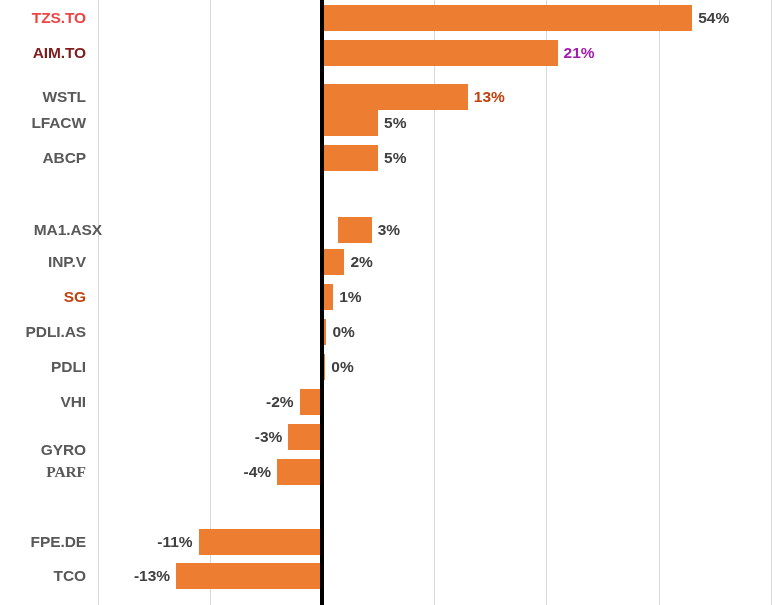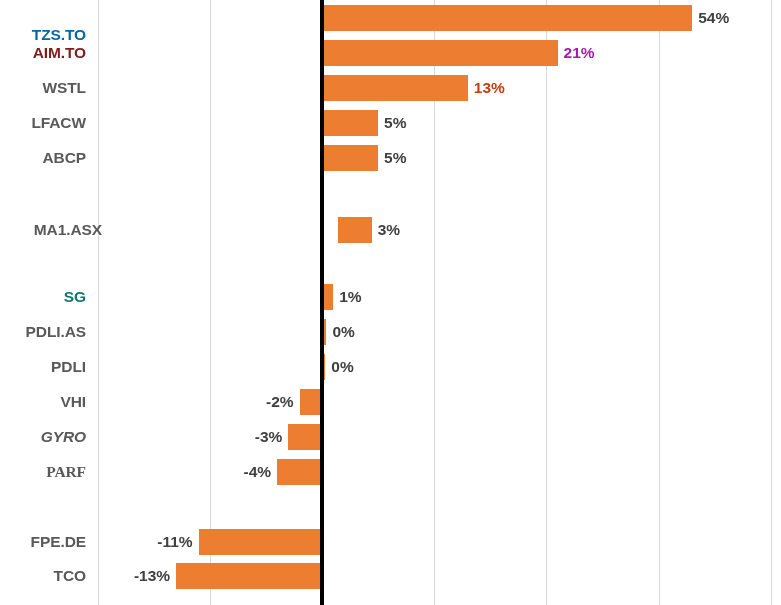--- a/index.html
+++ b/index.html
@@ -100,71 +100,76 @@
       <div class="gridline" style="left: 434.2px; background: rgb(217, 217, 217);"></div>
       <div class="gridline" style="left: 546.4px; background: rgb(217, 217, 217);"></div>
       <div class="gridline" style="left: 658.6px; background: rgb(217, 217, 217);"></div>
       <div class="gridline" style="left: 770.8px; background: rgb(217, 217, 217);"></div>
     </div>
 
   <div class="zero-axis" id="zero-axis" style="left: 320px; background: rgb(0, 0, 0);"></div>
 
   <div class="rows" id="rows">
       <div class="row" style="top: 5px; height: 26px;">
-        <div class="cat-label" style="top: 20px; line-height: 20px; color: #0369a1;">TZS.TO</div>
+        <div class="cat-label" style="top: 3px; line-height: 20px; color: #ef4444;">TZS.TO</div>
         <div class="bar" style="top: 0px; height: 26px; width: 370.26px; left: 322px; background: rgb(237, 125, 49);"></div>
         <div class="value-label pos" style="top: 3px; line-height: 20px; color: rgb(64, 64, 64); left: 698.26px;">54%</div>
       </div>
       <div class="row" style="top: 39.9px; height: 26px;">
         <div class="cat-label" style="top: 3px; line-height: 20px; color: #7f1d1d;">AIM.TO</div>
         <div class="bar" style="top: 0px; height: 26px; width: 235.62px; left: 322px; background: rgb(237, 125, 49);"></div>
         <div class="value-label pos" style="top: 3px; line-height: 20px; color: #a21caf; left: 563.62px;">21%</div>
       </div>
-      <div class="row" style="top: 75px; height: 26px;">
+      <div class="row" style="top: 84px; height: 26px;">
         <div class="cat-label" style="top: 3px; line-height: 20px; color: rgb(89, 89, 89);">WSTL</div>
         <div class="bar" style="top: 0px; height: 26px; width: 145.86px; left: 322px; background: rgb(237, 125, 49);"></div>
         <div class="value-label pos" style="top: 3px; line-height: 20px; color: #c2410c; left: 473.86px;">13%</div>
       </div>
       <div class="row" style="top: 109.7px; height: 26px;">
         <div class="cat-label" style="top: 3px; line-height: 20px; color: rgb(89, 89, 89);">LFACW</div>
         <div class="bar" style="top: 0px; height: 26px; width: 56.1px; left: 322px; background: rgb(237, 125, 49);"></div>
         <div class="value-label pos" style="top: 3px; line-height: 20px; color: rgb(64, 64, 64); left: 384.1px;">5%</div>
       </div>
       <div class="row" style="top: 144.6px; height: 26px;">
         <div class="cat-label" style="top: 3px; line-height: 20px; color: rgb(89, 89, 89);">ABCP</div>
         <div class="bar" style="top: 0px; height: 26px; width: 56.1px; left: 322px; background: rgb(237, 125, 49);"></div>
         <div class="value-label pos" style="top: 3px; line-height: 20px; color: rgb(64, 64, 64); left: 384.1px;">5%</div>
       </div>
       <div class="row" style="top: 217px; height: 26px; margin-left: 16px;">
         <div class="cat-label" style="top: 3px; line-height: 20px; color: rgb(89, 89, 89);">MA1.ASX</div>
         <div class="bar" style="top: 0px; height: 26px; width: 33.66px; left: 322px; background: rgb(237, 125, 49);"></div>
         <div class="value-label pos" style="top: 3px; line-height: 20px; color: rgb(64, 64, 64); left: 361.66px;">3%</div>
       </div>
+      <div class="row" style="top: 249.3px; height: 26px;">
+        <div class="cat-label" style="top: 3px; line-height: 20px; color: rgb(89, 89, 89);">INP.V</div>
+        <div class="bar" style="top: 0px; height: 26px; width: 22.44px; left: 322px; background: rgb(237, 125, 49);"></div>
+        <div class="value-label pos" style="top: 3px; line-height: 20px; color: rgb(64, 64, 64); left: 350.44px;">2%</div>
+      </div>
       <div class="row" style="top: 284.2px; height: 26px;">
-        <div class="cat-label" style="top: 3px; line-height: 20px; color: #0f766e;">SG</div>
+        <div class="cat-label" style="top: 3px; line-height: 20px; color: #c2410c;">SG</div>
         <div class="bar" style="top: 0px; height: 26px; width: 11.22px; left: 322px; background: rgb(237, 125, 49);"></div>
         <div class="value-label pos" style="top: 3px; line-height: 20px; color: rgb(64, 64, 64); left: 339.22px;">1%</div>
       </div>
       <div class="row" style="top: 319.1px; height: 26px;">
         <div class="cat-label" style="top: 3px; line-height: 20px; color: rgb(89, 89, 89);">PDLI.AS</div>
         <div class="bar" style="top: 0px; height: 26px; width: 4.488px; left: 322px; background: rgb(237, 125, 49);"></div>
         <div class="value-label pos" style="top: 3px; line-height: 20px; color: rgb(64, 64, 64); left: 332.488px;">0%</div>
       </div>
       <div class="row" style="top: 354px; height: 26px;">
         <div class="cat-label" style="top: 3px; line-height: 20px; color: rgb(89, 89, 89);">PDLI</div>
         <div class="bar" style="top: 0px; height: 26px; width: 3.366px; left: 322px; background: rgb(237, 125, 49);"></div>
         <div class="value-label pos" style="top: 3px; line-height: 20px; color: rgb(64, 64, 64); left: 331.366px;">0%</div>
       </div>
       <div class="row" style="top: 388.9px; height: 26px;">
         <div class="cat-label" style="top: 3px; line-height: 20px; color: rgb(89, 89, 89);">VHI</div>
         <div class="bar" style="top: 0px; height: 26px; width: 22.44px; left: 299.56px; background: rgb(237, 125, 49);"></div>
         <div class="value-label neg" style="top: 3px; line-height: 20px; color: rgb(64, 64, 64); right: 487.44px;">-2%</div>
       </div>
       <div class="row" style="top: 423.8px; height: 26px;">
-        <div class="cat-label" style="top: 3px; line-height: 20px; color: rgb(89, 89, 89); font-style: italic;">GYRO</div>
+        <div class="cat-label" style="top: 16px; line-height: 20px; color: rgb(89, 89, 89);">GYRO</div>
         <div class="bar" style="top: 0px; height: 26px; width: 33.66px; left: 288.34px; background: rgb(237, 125, 49);"></div>
         <div class="value-label neg" style="top: 3px; line-height: 20px; color: rgb(64, 64, 64); right: 498.66px;">-3%</div>
       </div>
       <div class="row" style="top: 458.7px; height: 26px;">
         <div class="cat-label" style="top: 3px; line-height: 20px; color: rgb(89, 89, 89); font-family: Liberation Serif, serif;">PARF</div>
         <div class="bar" style="top: 0px; height: 26px; width: 44.88px; left: 277.12px; background: rgb(237, 125, 49);"></div>
         <div class="value-label neg" style="top: 3px; line-height: 20px; color: rgb(64, 64, 64); right: 509.88px;">-4%</div>
       </div>
       <div class="row" style="top: 528.5px; height: 26px;">
         <div class="cat-label" style="top: 3px; line-height: 20px; color: rgb(89, 89, 89);">FPE.DE</div>

